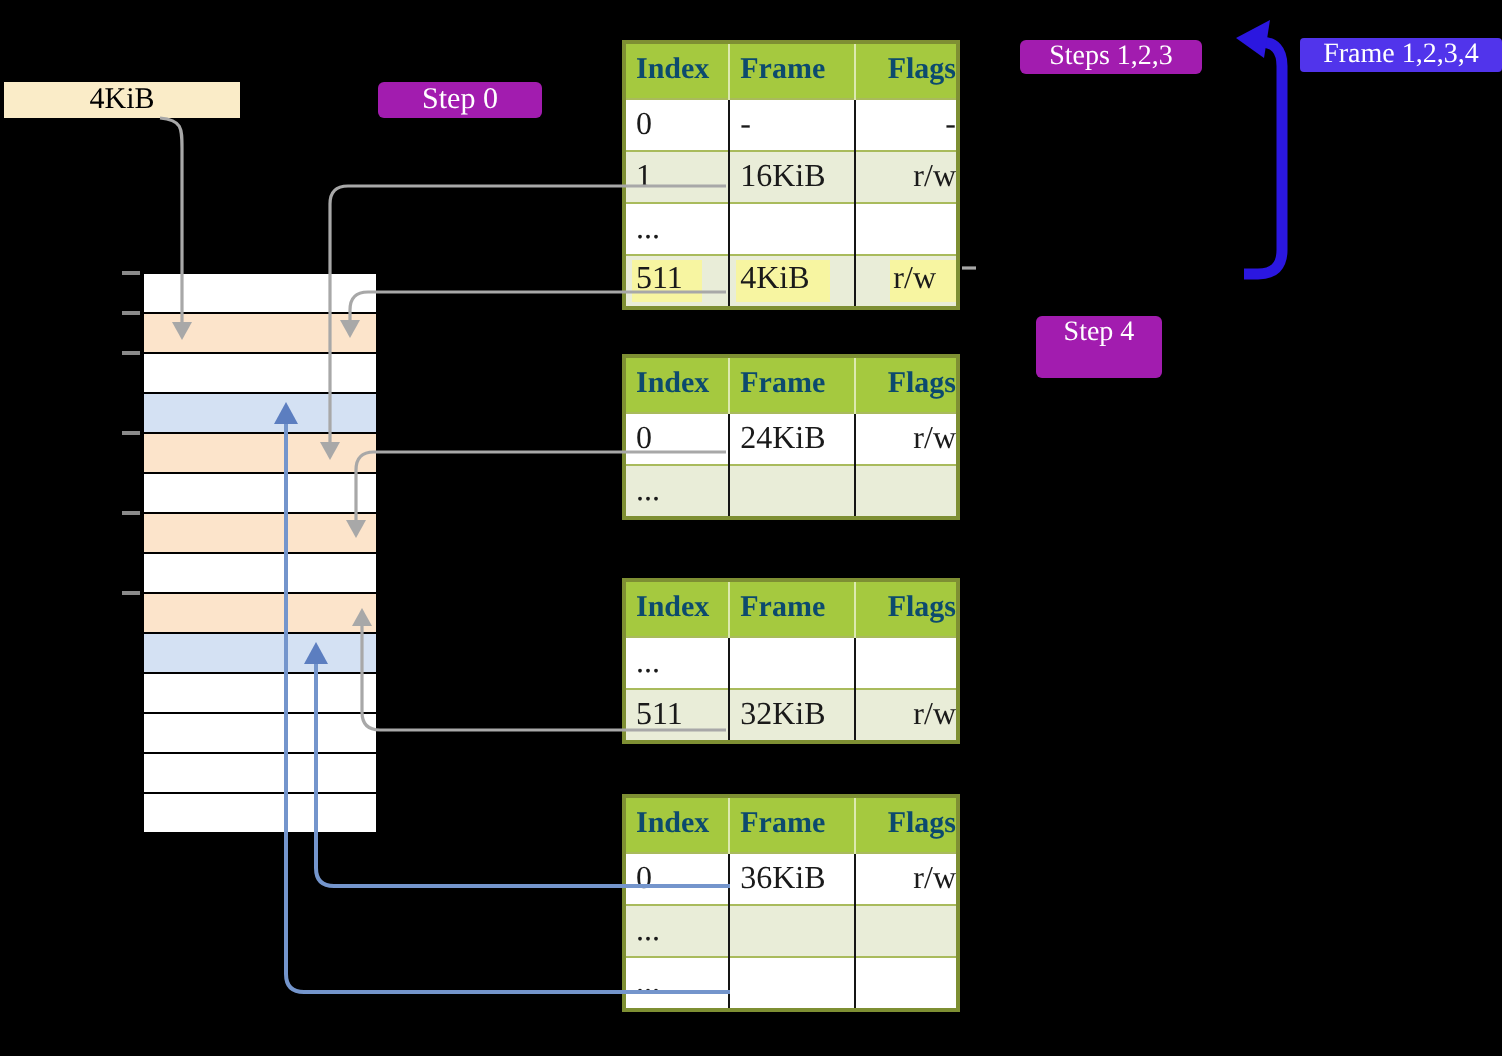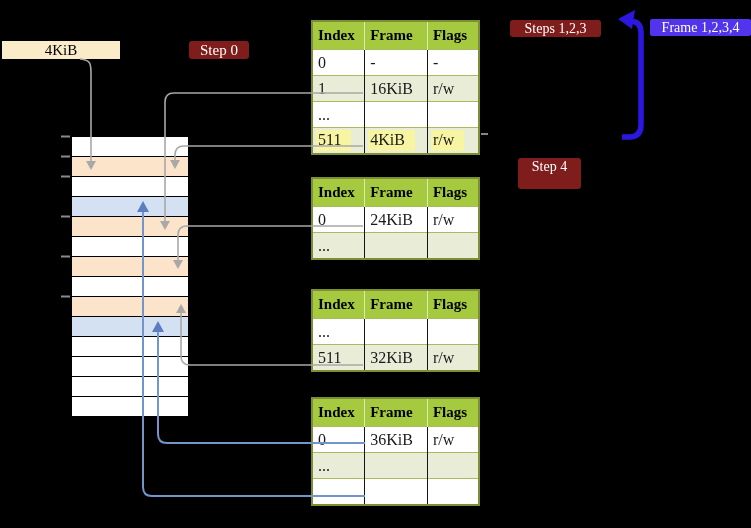--- a/index.html
+++ b/index.html
@@ -13,51 +13,51 @@
     position:absolute; left:71px; top:136px; width:118px; z-index:1;
     border-top:1px solid #000;
   }
   .mcell { height:19px; border-bottom:1px solid #000; border-left:1px solid #000; border-right:1px solid #000; }
   .mcell.white { background:#ffffff; }
   .mcell.peach { background:#FCE4CB; }
   .mcell.blue  { background:#D4E1F3; }
   
   .badge {
     position:absolute; z-index:2; color:#fff; text-align:center;
-    font-size:14px; border-radius:3px; background:#7f1d1d;
-  }
-  #badge-step0      { left:189px; top:41px;  width:60px;  height:18px; line-height:18px; font-size:15px; }
+    font-size:14px; border-radius:3px; background:#a21caf;
+  }
+  #badge-step0      { left:189px; top:41px;  width:82px;  height:18px; line-height:18px; font-size:15px; }
   #badge-steps123   { left:510px; top:20px;  width:91px;  height:17px; line-height:17px; }
   #badge-steps1234  { left:650px; top:19px;  width:101px; height:17px; line-height:17px; background:#5134EB; border-radius:2px; }
   #badge-step4      { left:518px; top:158px; width:63px;  height:31px; line-height:17px; }
   #label-4kib {
     position:absolute; z-index:2; left:2px; top:41px; width:118px; height:18px;
     background:#FAECC8; color:#000; text-align:center; line-height:18px; font-size:15px;
   }
   
   table.ptable {
     position:absolute; left:311px; width:169px; z-index:2;
     border-collapse:collapse; table-layout:fixed;
     border:2px solid #7E8F33; background:#fff;
     font-size:16px; color:#1a1a1a;
   }
   table.ptable col.c1 { width:52px; }
   table.ptable col.c2 { width:62px; }
   table.ptable col.c3 { width:51px; }
   table.ptable th {
-    background:#A5C93F; color:#000000; font-weight:bold; font-size:15px;
+    background:#A5C93F; color:#0c4a6e; font-weight:bold; font-size:15px;
     text-align:left; padding:3px 0 4px 5px; height:20px;
     border-right:1px solid #DCE9B0;
   }
   table.ptable td {
     padding:0 0 0 5px; height:25px;
     border-right:1px solid #151515; border-top:1px solid #A9BB5C;
     white-space:nowrap; overflow:hidden;
   }
-  table.ptable th:last-child, table.ptable td:last-child { border-right:none; }
+  table.ptable th:last-child, table.ptable td:last-child { border-right:none;text-align:right; }
   table.ptable tbody tr:nth-child(even) td { background:#E9EDD8; }
   #table-1 { top:20px; }
   #table-2 { top:177px; }
   #table-3 { top:289px; }
   #table-4 { top:397px; }
   .hl { background:#F7F5A1; display:inline-block; padding:1px 10px 2px 2px; margin-left:-2px; }
   
   #overlay { position:absolute; left:0; top:0; z-index:3; pointer-events:none; }
   .gline   { stroke:#A8A8A8; stroke-width:1.6; fill:none; }
   .ghead   { fill:#A8A8A8; stroke:none; }

